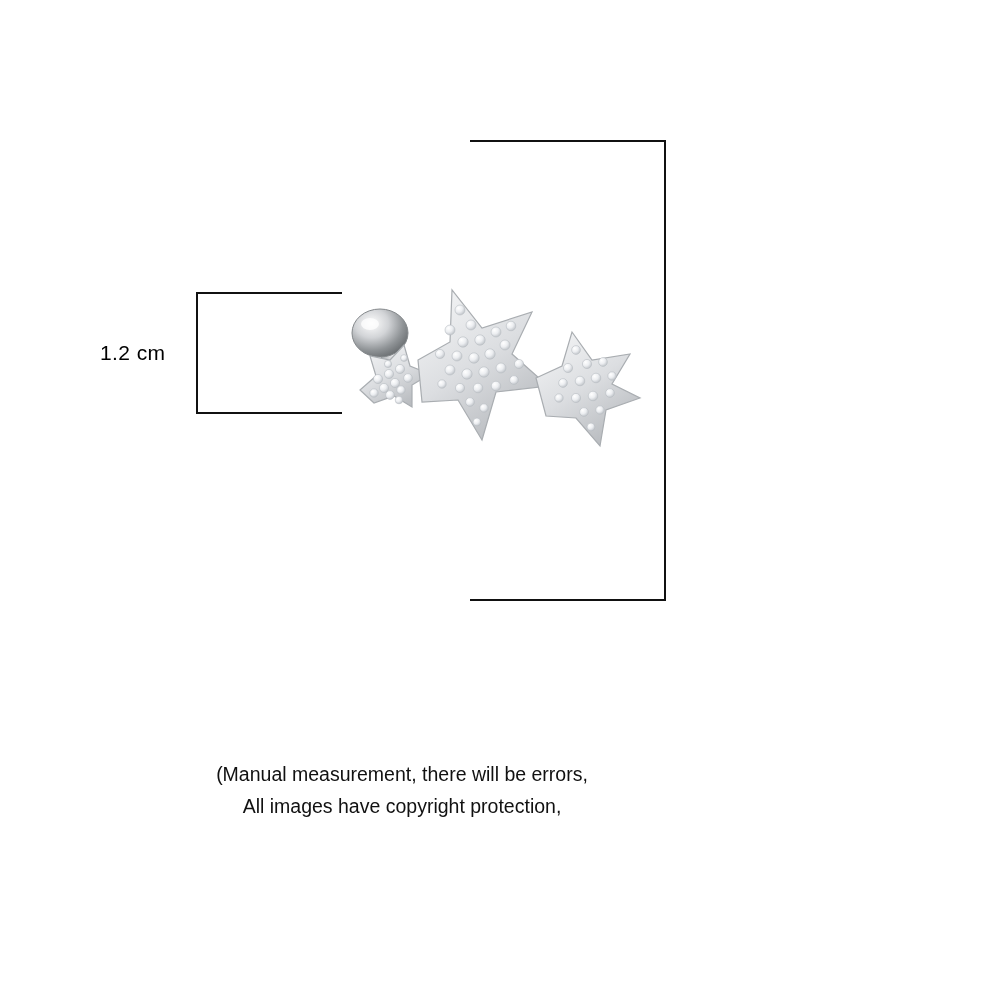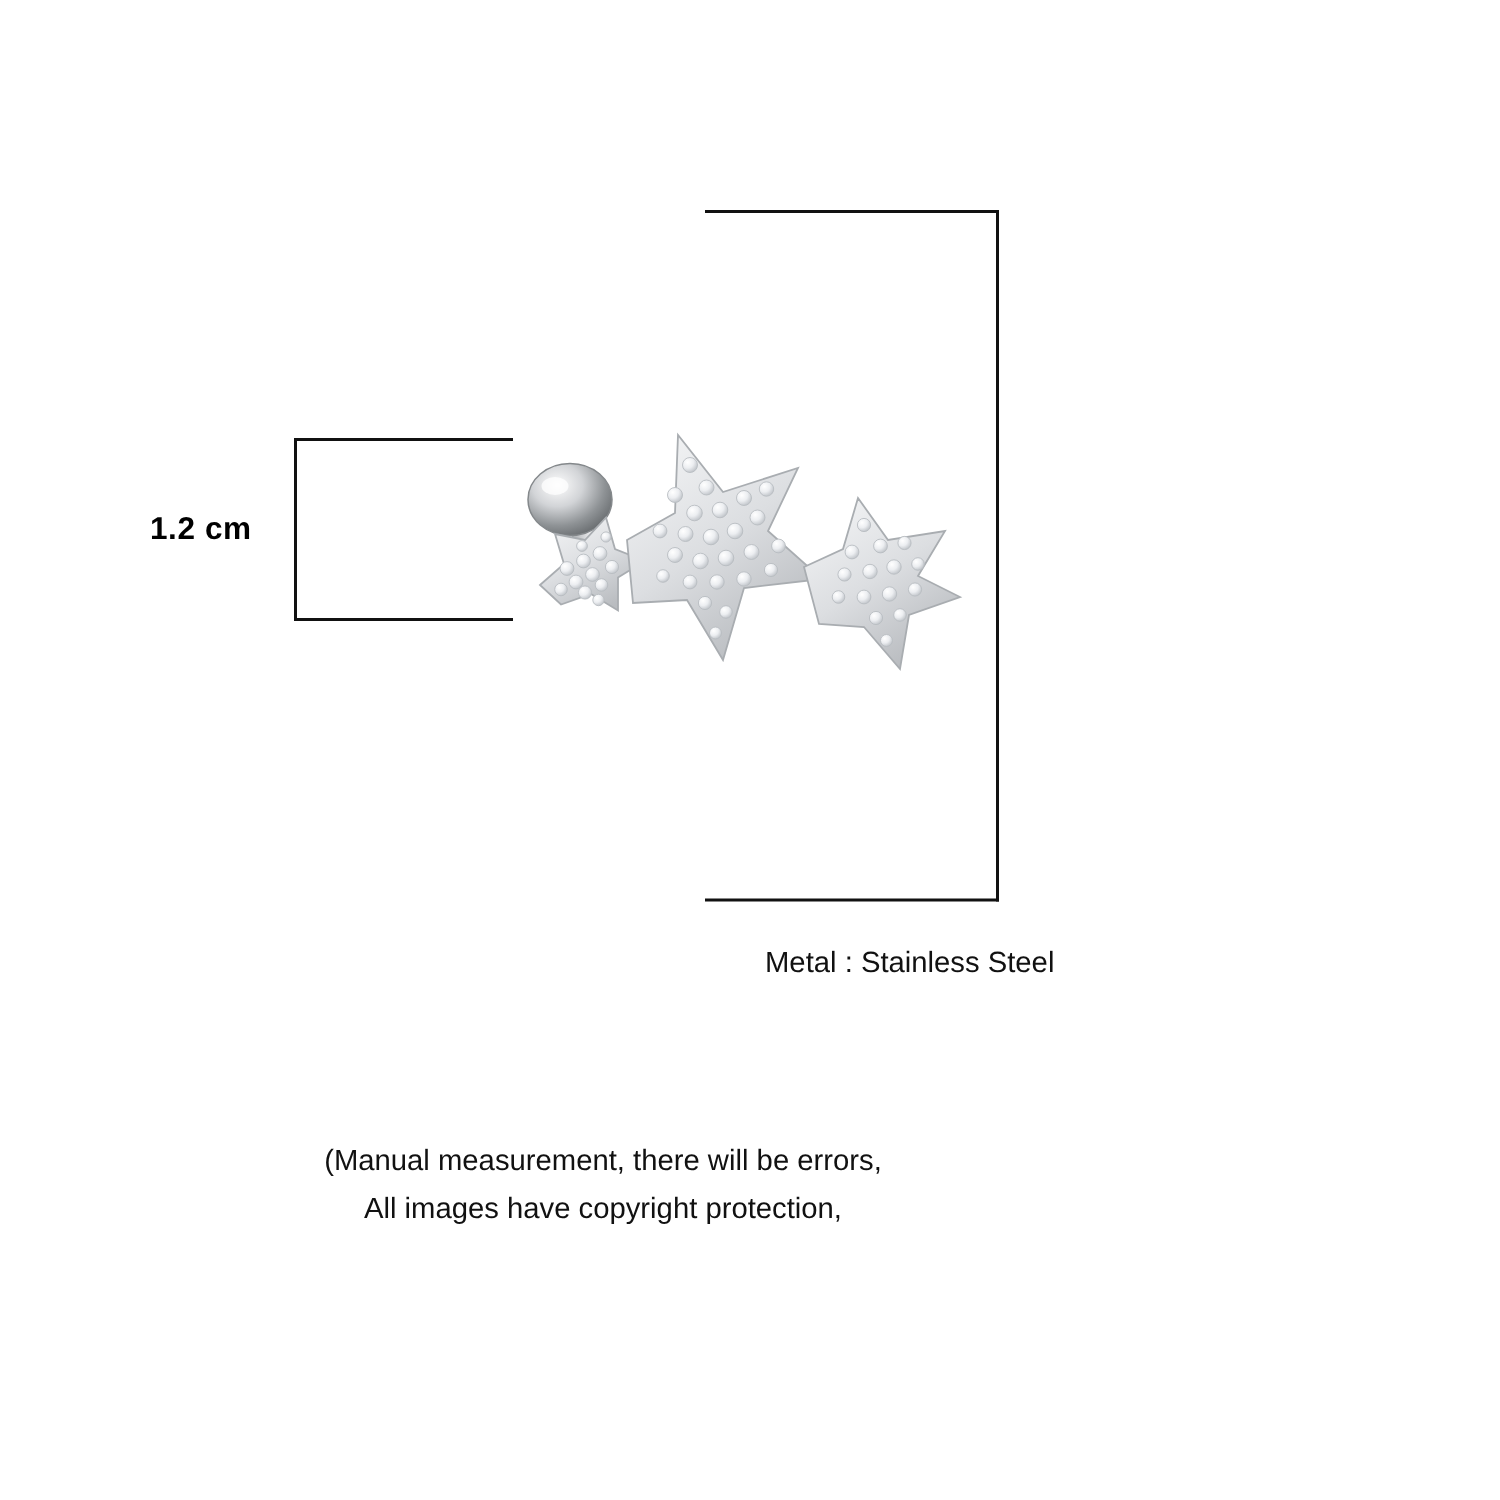--- a/index.html
+++ b/index.html
@@ -35,21 +35,21 @@
     border-left: 2px solid #111;
     border-top: 2px solid #111;
     border-bottom: 2px solid #111;
     box-sizing: border-box;
   }
   .dim-v-label {
     position: absolute;
     left: 100px;
     top: 341px;
     font-size: 21px;
-    font-weight: bold;
+    font-weight: normal;
     letter-spacing: 0.4px;
     white-space: nowrap;
   }
 
   
   .dim-h-bracket {
     position: absolute;
     left: 470px;
     top: 140px;
     width: 196px;
@@ -202,19 +202,18 @@
           <circle cx="300" cy="160" r="4.2"></circle>
             <circle cx="284" cy="162" r="4.4"></circle>
           <circle cx="291" cy="177" r="4"></circle>
         </g>
       </g>
     </svg>
   </div>
 </div>
 
 <div id="specs">
-  <div>Metal : Stainless Steel</div>
 </div>
 
 <div id="disclaimer">
   <div>(Manual measurement, there will be errors,</div>
   <div>All images have copyright  protection,</div>
 </div>
 
 </body></html>

